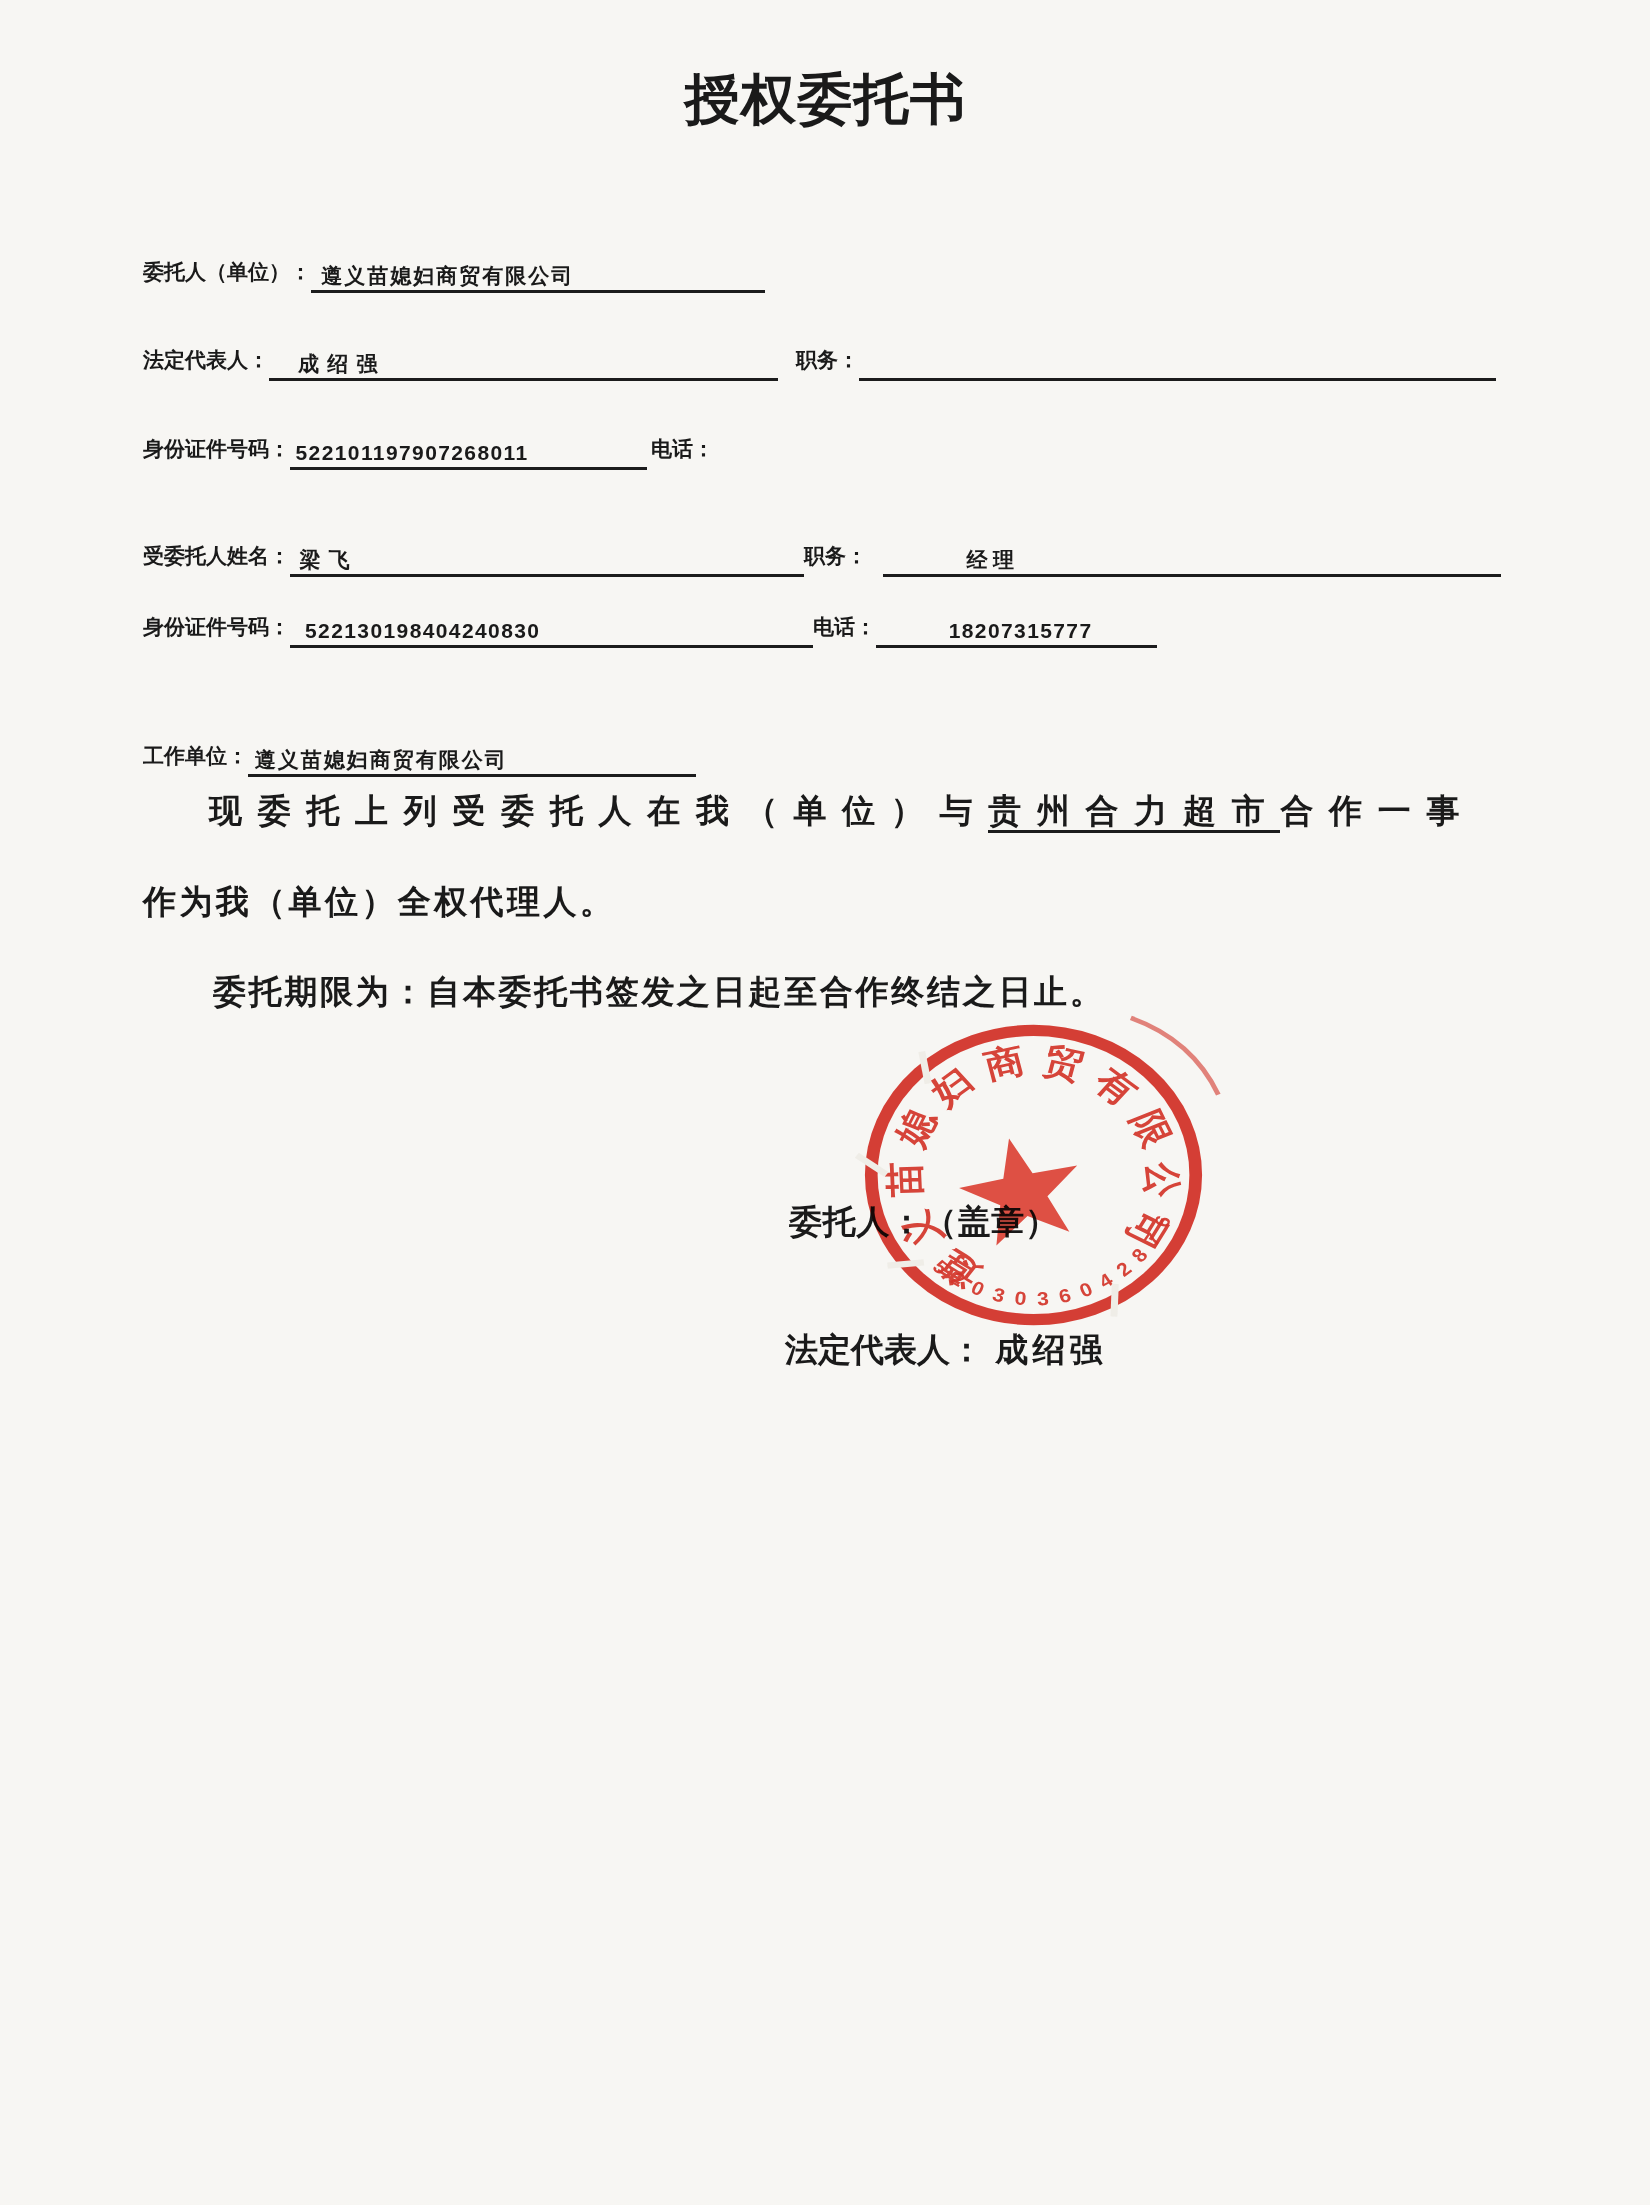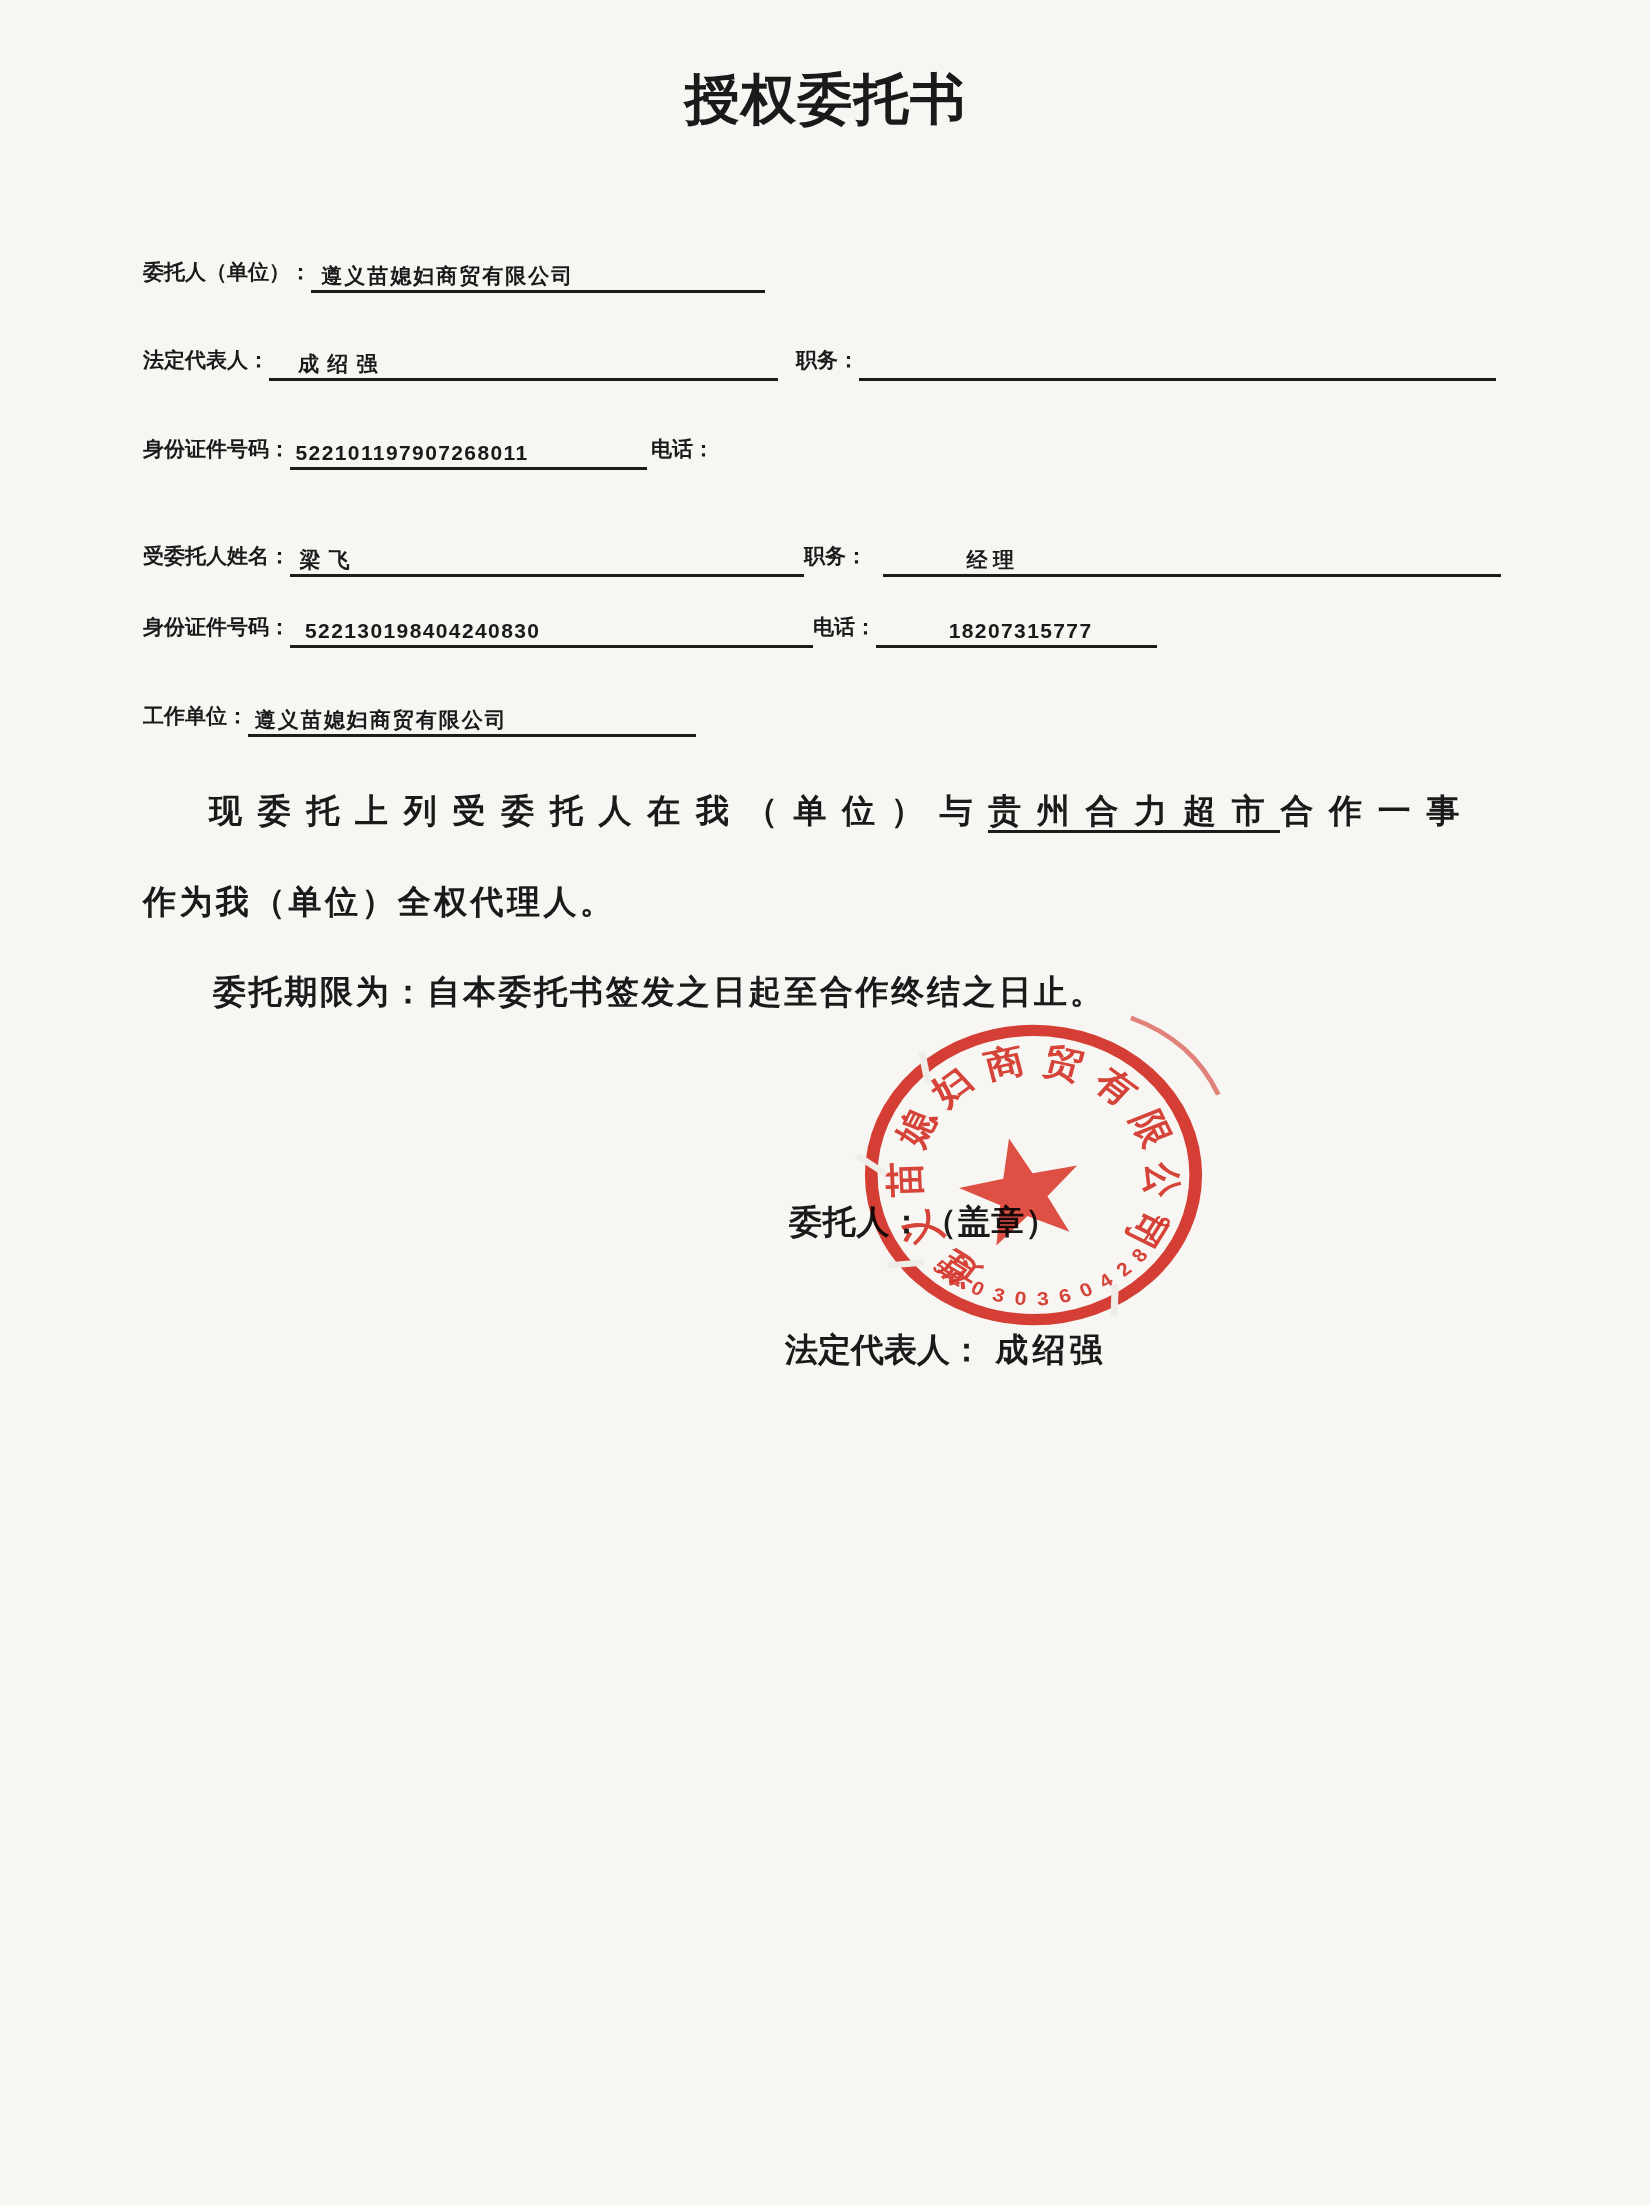--- a/index.html
+++ b/index.html
@@ -87,21 +87,21 @@
     <span class="val" style="flex:1;padding-left:83px;letter-spacing:5.5px;margin-left:16.4px;">经理</span>
   </div>
 
   <div class="row" style="top:615px;">
     <span class="lbl">身份证件号码：</span>
     <span class="val" style="width:523px;padding-left:15px;letter-spacing:1.4px;">522130198404240830</span>
     <span class="lbl">电话：</span>
     <span class="val" style="width:281px;padding-left:8.2px;letter-spacing:1.4px;text-align:center;">18207315777</span>
   </div>
 
-  <div class="row" style="top:704px;">
+  <div class="row" style="top:744px;">
     <span class="lbl">工作单位：</span>
     <span class="val" style="width:448px;padding-left:6.8px;letter-spacing:2px;">遵义苗媳妇商贸有限公司</span>
   </div>
 
   <div class="para" style="top:791px;text-indent:66px;letter-spacing:15.7px;">
     <span>现委托上列受委托人在我（单位）与</span><span class="u-inline">贵州合力超市</span><span>合作一事</span>
   </div>
 
   <div class="para" style="top:882px;letter-spacing:3.4px;">作为我（单位）全权代理人。</div>
 

